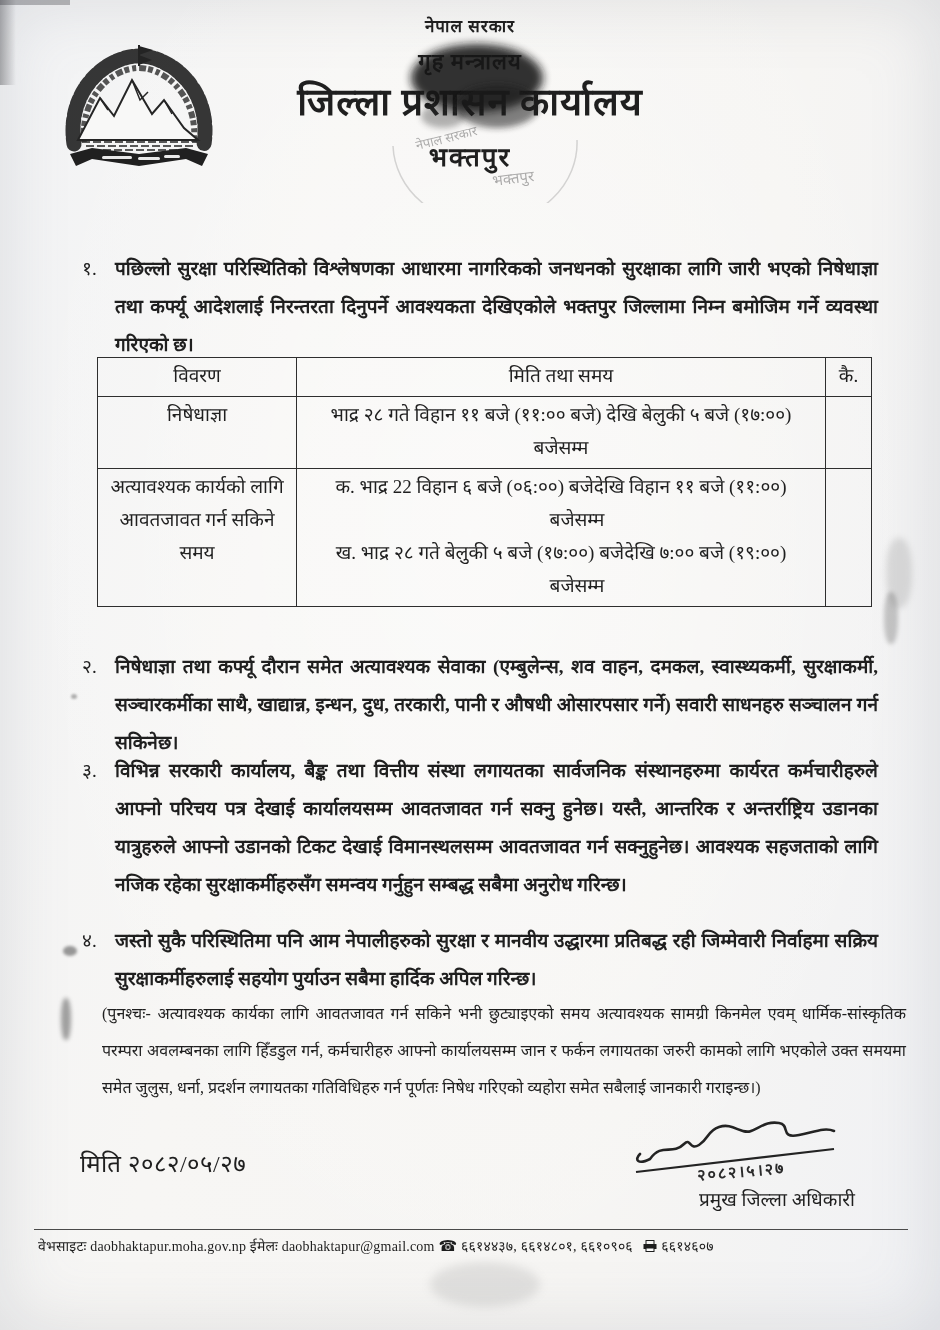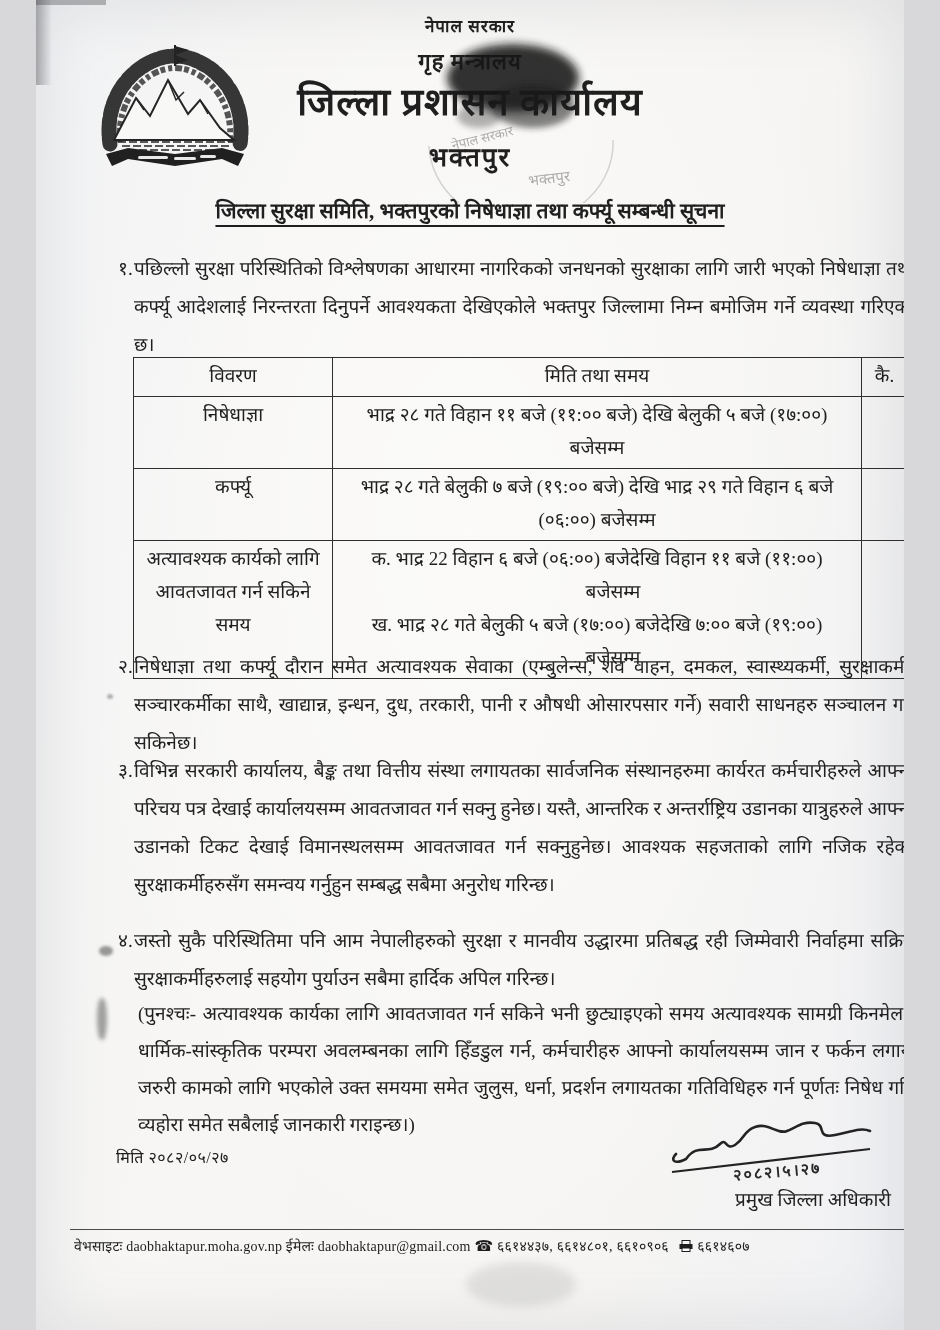--- a/index.html
+++ b/index.html
@@ -1,18 +1,18 @@
 <!DOCTYPE html>
 <html><head>
 <meta charset="utf-8">
 <style>
   * { margin:0; padding:0; box-sizing:border-box; }
   html,body { background:#d8d8da; }
   .page {
-    position:relative; width:868px; height:1330px; margin:0 auto;
+    position:relative; width:940px; height:1330px; margin:0 auto;
     background:
       radial-gradient(ellipse at 50% 40%, rgba(255,255,255,0.5), rgba(255,255,255,0) 70%),
       linear-gradient(100deg, #f2f3f5 0%, #f7f6f4 30%, #f6f5f3 70%, #f0f1f4 100%);
     box-shadow: inset 0 0 70px rgba(110,115,130,0.18);
     overflow:hidden;
     font-family:"Liberation Serif","DejaVu Serif",serif;
     color:#1f1f1f;
   }
   .abs { position:absolute; }
   .ctr { left:0; right:0; text-align:center; }
@@ -20,32 +20,32 @@
   .hdr-ministry { top:45px;  font-size:22px; font-weight:700; letter-spacing:1px; }
   .hdr-office   { top:74px;  font-size:38px; font-weight:700; letter-spacing:1px; }
   .hdr-district { top:138px; font-size:26px; font-weight:700; letter-spacing:2px; }
   .doc-title {
     top:196px; font-size:21px; font-weight:700;
     text-decoration:underline; text-underline-offset:7px;
     text-decoration-thickness:1.5px;
   }
   .para { font-size:19px; line-height:38px; }
   .para .num { position:absolute; left:0; top:0; }
-  .para .ptext { margin-left:16px; text-align:justify; }
-  .ps-block { font-size:19px; line-height:37px; text-align:justify; }
+  .para .ptext { margin-left:33px; text-align:justify;font-weight:bold; }
+  .ps-block { font-size:16px; line-height:37px; text-align:justify; }
   table.notice {
     border-collapse:collapse; table-layout:fixed;
     font-size:19px; line-height:33px;
   }
   table.notice td, table.notice th {
     border:1.6px solid #2e2e2e; vertical-align:top;
     padding:1px 9px 4px 9px; font-weight:400; text-align:center;
   }
   .hang { padding-left:32px; text-indent:-32px; }
-  .date-line { font-size:16px; letter-spacing:0.5px; }
+  .date-line { font-size:24px; letter-spacing:0.5px; }
   .sig-label { font-size:19px; text-align:right; }
   .hand-date {
     font-size:16px; color:#2b2b2b; transform:rotate(-5deg);
     letter-spacing:2px; font-weight:700;
   }
   .footer-rule { border-top:1.6px solid #4a4a4a; }
   .footer-text { font-size:14px; color:#1d1d1d; letter-spacing:0.2px; white-space:nowrap; }
   .footer-text .lbl { font-weight:400;text-align:center; }
   .phone-glyph { font-family:"DejaVu Sans",sans-serif; font-size:15px; }
   .fax-svg { display:inline-block; vertical-align:-1px; margin:0 1px 0 6px; }
@@ -86,21 +86,20 @@
       </filter>
     </defs>
     <ellipse cx="112" cy="50" rx="66" ry="34" fill="#141414" opacity="0.88" filter="url(#blur1)"></ellipse>
     <ellipse cx="132" cy="78" rx="42" ry="22" fill="#1c1c1c" opacity="0.55" filter="url(#blur2)"></ellipse>
     <ellipse cx="78" cy="88" rx="22" ry="12" fill="#2a2a2a" opacity="0.35" filter="url(#blur2)"></ellipse>
     <path d="M28,118 A88,78 0 0 0 212,112" stroke="#7d7d7d" fill="none" stroke-width="1.5" opacity="0.3"></path>
     <text x="52" y="122" font-size="13" fill="#6b6b6b" opacity="0.55" transform="rotate(-14 52 122)">नेपाल सरकार</text>
     <text x="128" y="158" font-size="15" fill="#5f5f5f" opacity="0.5" transform="rotate(-7 128 158)">भक्तपुर</text>
   </svg>
 
-  <div class="abs ctr doc-title">जिल्ला सुरक्षा समिति, भक्तपुरको निषेधाज्ञा तथा कर्फ्यू सम्बन्धी सूचना</div>
 
   <div class="abs para" style="left:82px; top:250px; width:796px;">
     <span class="num">१.</span>
     <div class="ptext">पछिल्लो सुरक्षा परिस्थितिको विश्लेषणका आधारमा नागरिकको जनधनको सुरक्षाका लागि जारी भएको निषेधाज्ञा तथा कर्फ्यू आदेशलाई निरन्तरता दिनुपर्ने आवश्यकता देखिएकोले भक्तपुर जिल्लामा निम्न बमोजिम गर्ने व्यवस्था गरिएको छ।</div>
   </div>
 
   <table class="notice abs" style="left:97px; top:357px; width:774px;">
     <colgroup>
         <col style="width:199px">
         <col style="width:529px">
@@ -108,25 +107,20 @@
       </colgroup>
     <tbody>
         <tr>
       <td>विवरण</td>
       <td>मिति तथा समय</td>
       <td>कै.</td>
     </tr>
     <tr style="height:66px;">
       <td>निषेधाज्ञा</td>
       <td>भाद्र २८ गते विहान ११ बजे (११:०० बजे) देखि बेलुकी ५ बजे (१७:००) बजेसम्म</td>
-      <td></td>
-    </tr>
-    <tr style="height:62px;">
-      <td>कर्फ्यू</td>
-      <td>भाद्र २८ गते बेलुकी ७ बजे (१९:०० बजे) देखि भाद्र २९ गते विहान ६ बजे (०६:००) बजेसम्म</td>
       <td></td>
     </tr>
     <tr style="height:126px;">
       <td>अत्यावश्यक कार्यको लागि आवतजावत गर्न सकिने समय</td>
       <td>
         <div class="hang">क. भाद्र 22 विहान ६ बजे (०६:००) बजेदेखि विहान ११ बजे (११:००) बजेसम्म</div>
         <div class="hang">ख. भाद्र २८ गते बेलुकी ५ बजे (१७:००) बजेदेखि ७:०० बजे (१९:००) बजेसम्म</div>
       </td>
       <td></td>
     </tr>

